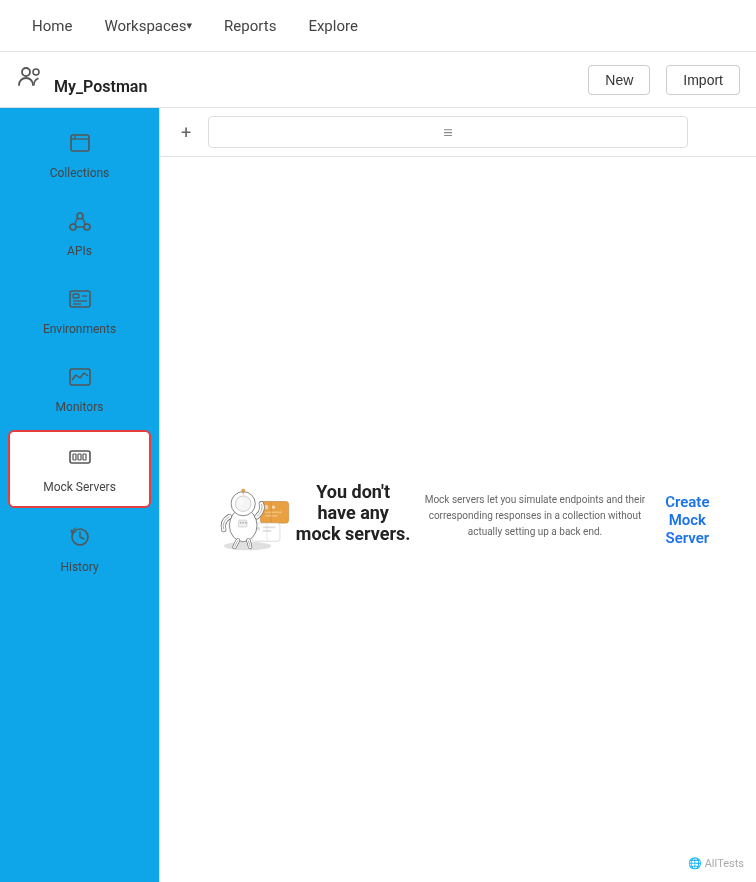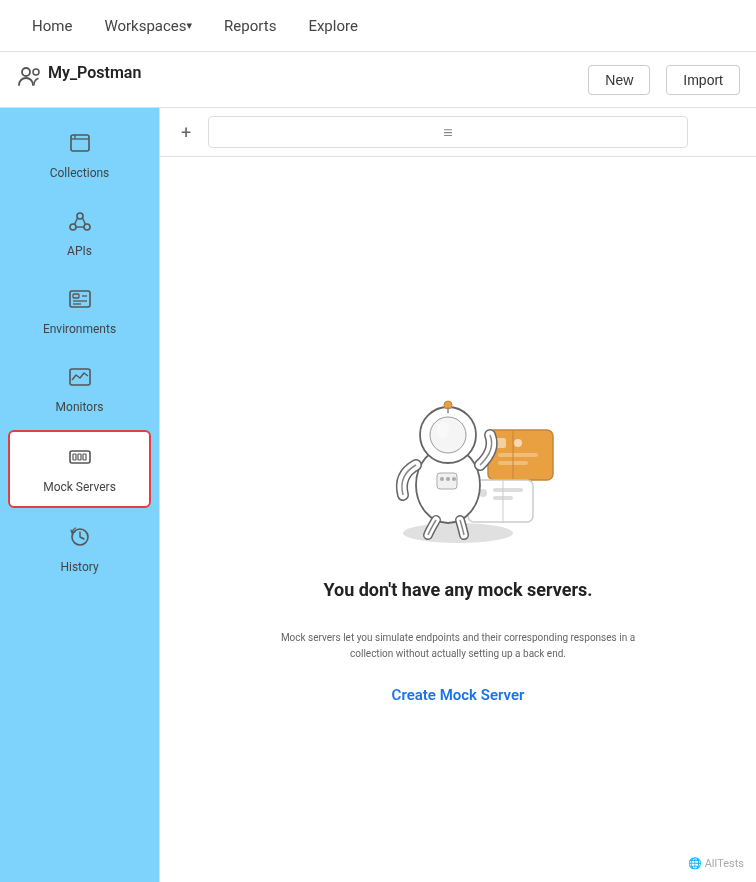--- a/index.html
+++ b/index.html
@@ -41,22 +41,22 @@
       display: flex;
       align-items: center;
       justify-content: space-between;
       padding: 12px 16px;
       border-bottom: 1px solid #e0e0e0;
       background: #fff;
       height: 56px;
     }
     .workspace-left {
       display: flex;
-      align-items: flex-start;
-      gap: 4px;
+      align-items: flex-end;
+      gap: 10px;
     }
     .workspace-icon {
       font-size: 22px;
       color: #555;
     }
     .workspace-name {
       font-size: 16px;
       font-weight: 600;
       color: #222;
     }
@@ -81,21 +81,21 @@
       height: calc(882px - 52px - 56px);
     }
 
     
     .sidebar {
       width: 160px;
       border-right: 1px solid #e0e0e0;
       display: flex;
       flex-direction: column;
       padding: 8px 0;
-      background: #7dd3fc;
+      background: #0ea5e9;
     }
     .sidebar-item {
       display: flex;
       flex-direction: column;
       align-items: center;
       padding: 12px 8px;
       cursor: pointer;
       gap: 6px;
       border-radius: 4px;
       margin: 2px 8px;
@@ -156,21 +156,21 @@
     }
     .filter-icon {
       color: #888;
       font-size: 16px;
     }
 
     
     .empty-state {
       flex: 1;
       display: flex;
-      flex-direction: column;
+      flex-direction: row;
       align-items: center;
       justify-content: center;
       padding: 20px 40px;
       text-align: center;
     }
     .astronaut-svg {
       width: 220px;
       height: 220px;
       margin-bottom: 24px;
     }

